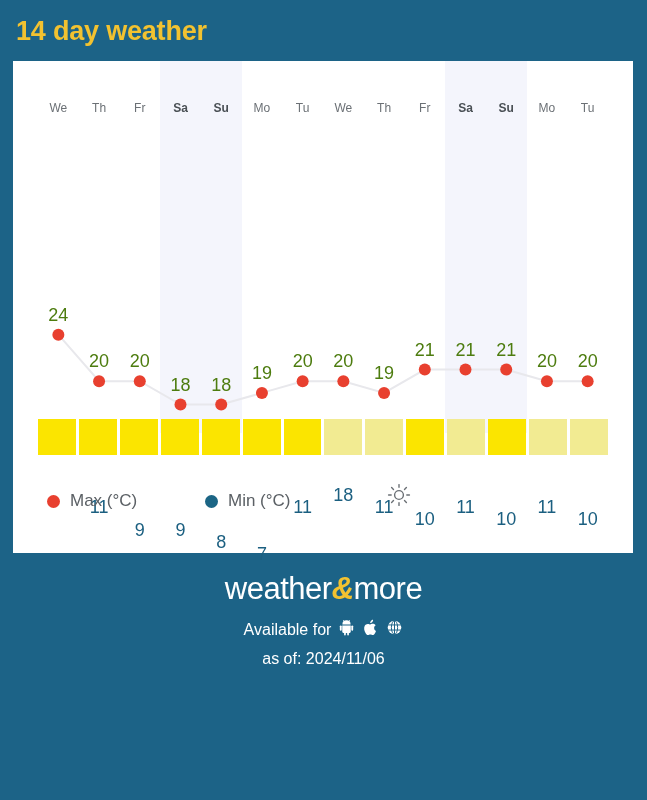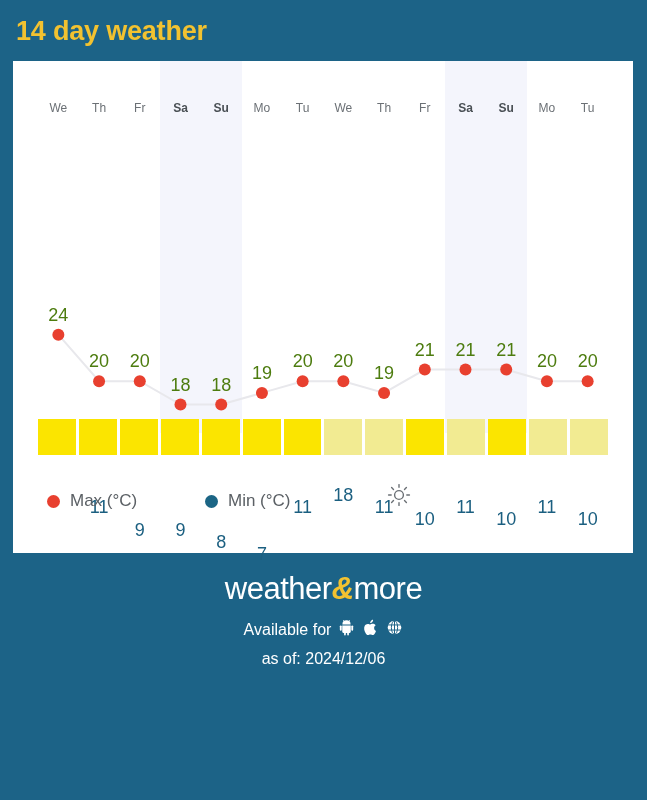--- a/index.html
+++ b/index.html
@@ -359,14 +359,14 @@
     <span>
       <svg class="store-icon" viewBox="0 0 24 24" fill="none" stroke="#ffffff" stroke-width="1.5">
         <circle cx="12" cy="12" r="9.6" fill="#ffffff" stroke="none"></circle>
         <ellipse cx="12" cy="12" rx="4.4" ry="9.6" stroke="#1c6387" stroke-width="1.4" fill="none"></ellipse>
         <line x1="2.6" y1="8.4" x2="21.4" y2="8.4" stroke="#1c6387" stroke-width="1.4"></line>
         <line x1="2.6" y1="15.6" x2="21.4" y2="15.6" stroke="#1c6387" stroke-width="1.4"></line>
         <line x1="12" y1="2.4" x2="12" y2="21.6" stroke="#1c6387" stroke-width="1.4"></line>
       </svg>
     </span>
   </div>
-  <div class="asof">as of: 2024/12/06</div>
+  <div class="asof">as of: 2024/11/06</div>
 </div>
 
 </body></html>

